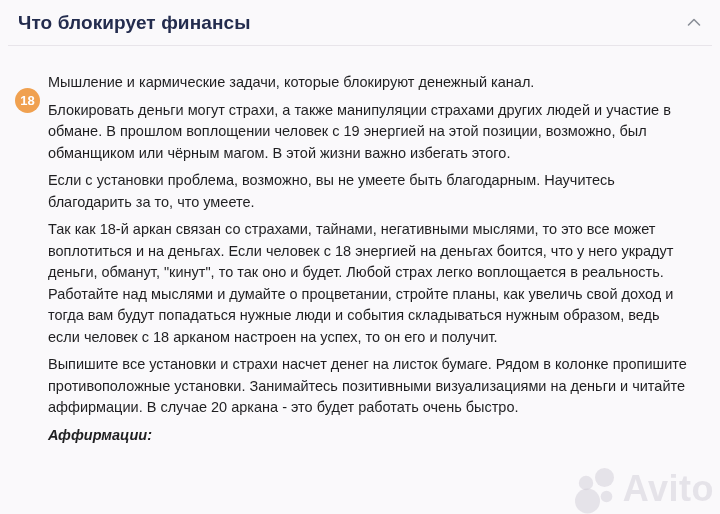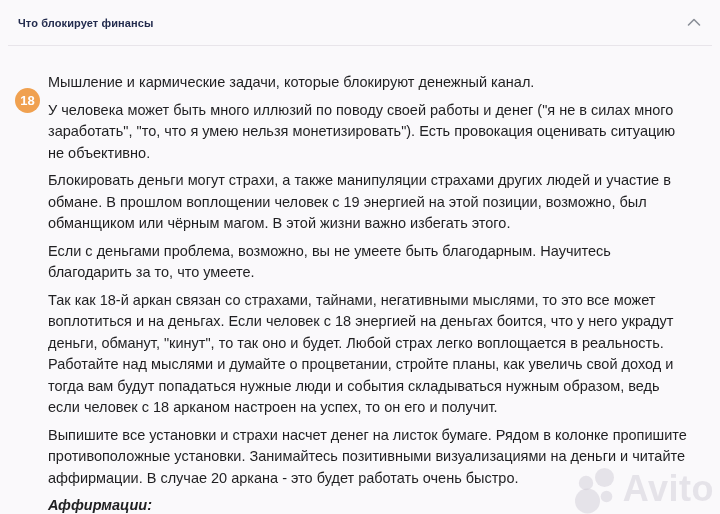--- a/index.html
+++ b/index.html
@@ -21,21 +21,21 @@
   
   .accordion-header {
     display: flex;
     align-items: center;
     justify-content: space-between;
     height: 45px;
     padding: 0 16px 0 18px;
     cursor: pointer;
   }
   .accordion-title {
-    font-size: 11px;
+    font-size: 19px;
     font-weight: bold;
     color: var(--title-color, #232c4e);
     letter-spacing: 0.1px;
   }
   .chevron {
     display: flex;
     align-items: center;
     justify-content: center;
     width: 20px;
     height: 20px;
@@ -109,23 +109,22 @@
     </span>
   </div>
 
   <div class="divider"></div>
 
   <div class="content">
     <span class="badge">18</span>
 
     <div class="text-col">
       <p class="intro">Мышление и кармические задачи, которые блокируют денежный канал.</p>
-      <p>У человека может быть много иллюзий по поводу своей работы и денег ("я не в силах много заработать", "то, что я умею нельзя монетизировать"). Есть провокация оценивать ситуацию не объективно.</p>
       <p>Блокировать деньги могут страхи, а также манипуляции страхами других людей и участие в обмане. В прошлом воплощении человек с 19 энергией на этой позиции, возможно, был обманщиком или чёрным магом. В этой жизни важно избегать этого.</p>
-      <p>Если с деньгами проблема, возможно, вы не умеете быть благодарным. Научитесь благодарить за то, что умеете.</p>
+      <p>Если с установки проблема, возможно, вы не умеете быть благодарным. Научитесь благодарить за то, что умеете.</p>
       <p>Так как 18-й аркан связан со страхами, тайнами, негативными мыслями, то это все может воплотиться и на деньгах. Если человек с 18 энергией на деньгах боится, что у него украдут деньги, обманут, "кинут", то так оно и будет. Любой страх легко воплощается в реальность. Работайте над мыслями и думайте о процветании, стройте планы, как увеличь свой доход и тогда вам будут попадаться нужные люди и события складываться нужным образом, ведь если человек с 18 арканом настроен на успех, то он его и получит.</p>
       <p>Выпишите все установки и страхи насчет денег на листок бумаге. Рядом в колонке пропишите противоположные установки. Занимайтесь позитивными визуализациями на деньги и читайте аффирмации. В случае 20 аркана - это будет работать очень быстро.</p>
       <p class="affirmations">Аффирмации:</p>
     </div>
   </div>
 
   <div class="watermark">
     <span>
       <svg width="44" height="46" viewBox="0 0 44 46" fill="currentColor">
         <circle cx="11" cy="15" r="7.2"></circle>

